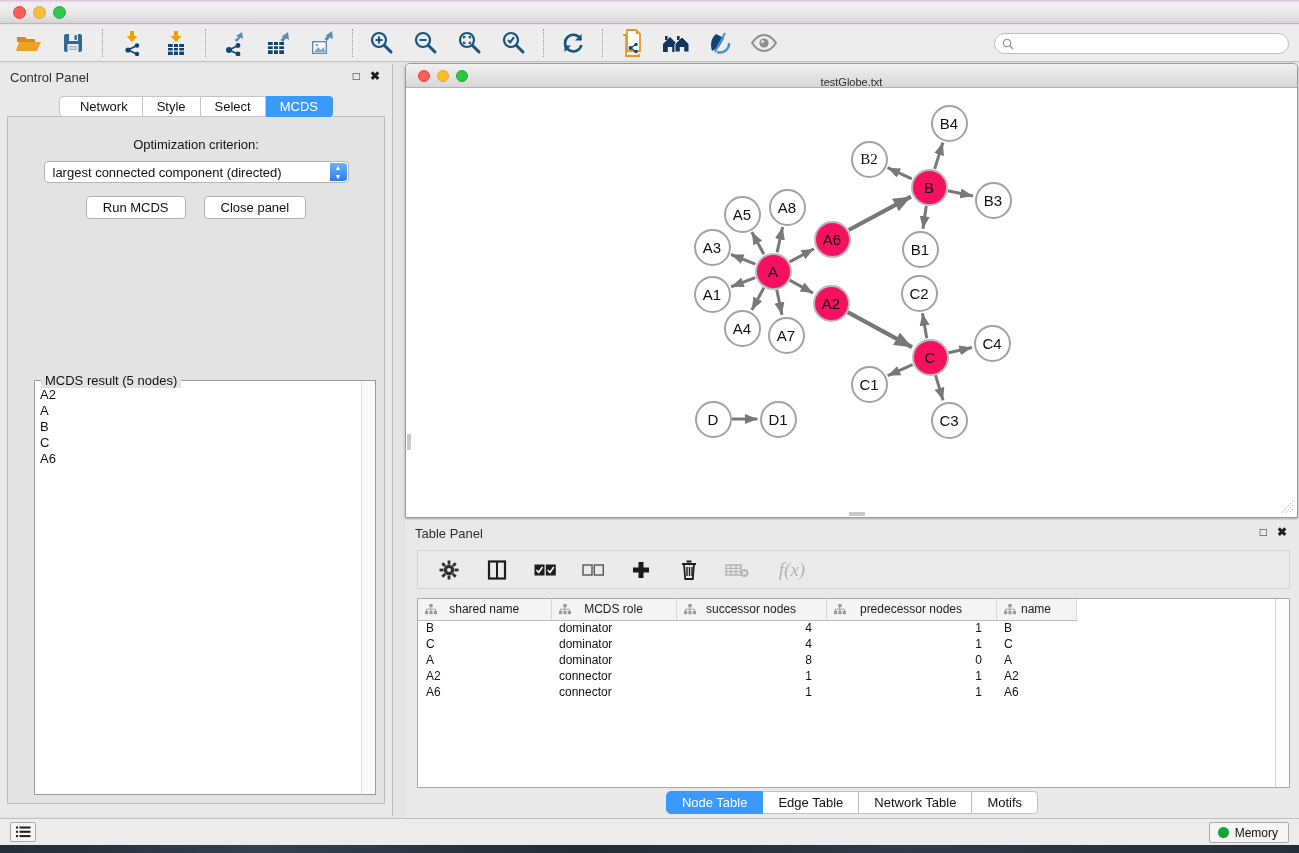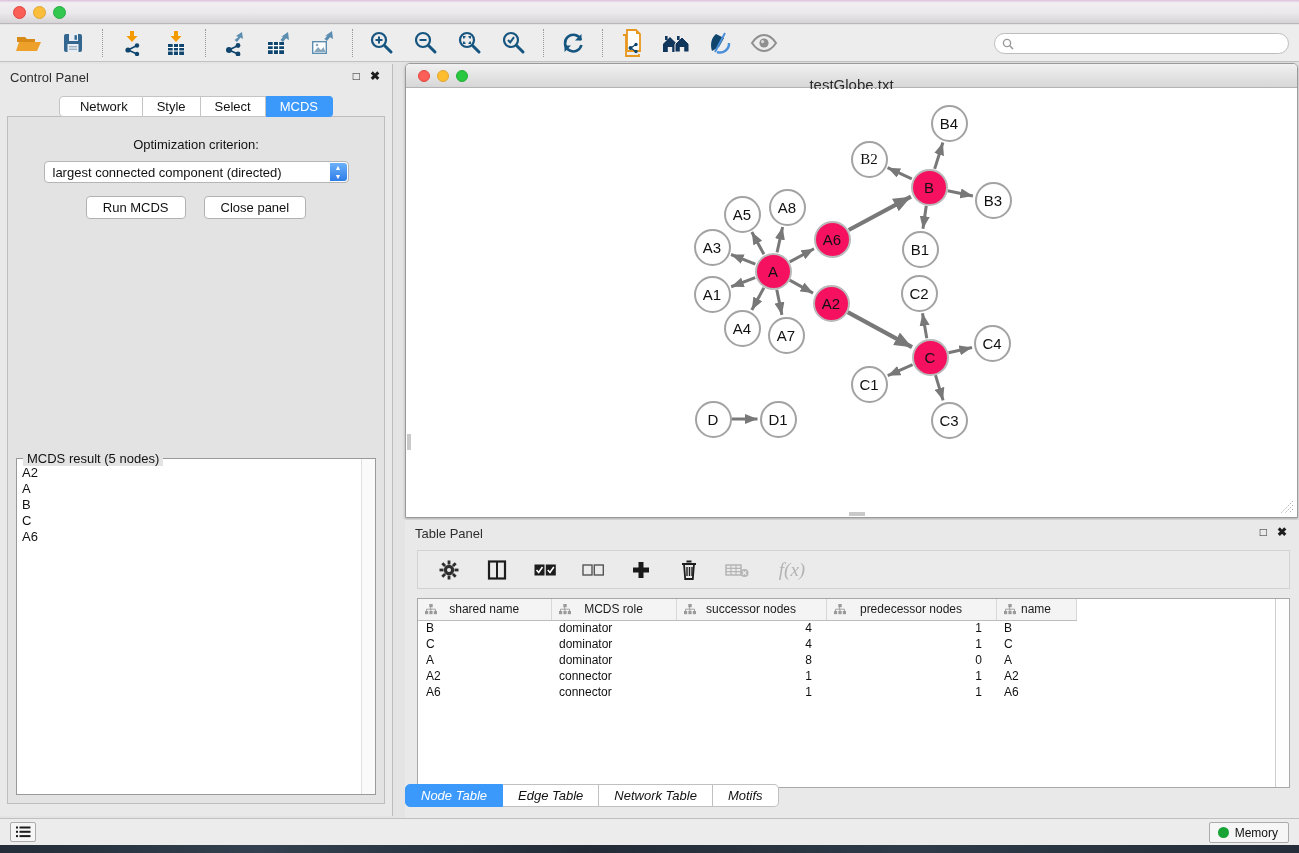--- a/index.html
+++ b/index.html
@@ -48,35 +48,35 @@
   .opt-label { margin-top:20px; text-align:center; font-size:13px; color:#111; }
   .selectwrap { margin:9px auto 0 auto; width:305px; height:22px; background:#fff;
     border:1px solid #b5b5b5; border-radius:4px; position:relative; }
   .selectwrap .selval { position:absolute; left:8px; top:3px; font-size:13px; color:#111; white-space:nowrap; }
   .selectwrap .spinner { position:absolute; right:1px; top:1px; bottom:1px; width:17px; border-radius:0 3px 3px 0;
     background:linear-gradient(#6db1fa, #2e7de8); color:#fff; font-size:7px; line-height:9px;
     display:flex; flex-direction:column; align-items:center; justify-content:center; }
   .btnrow { margin-top:13px; display:flex; justify-content:center; gap:18px; }
   .pushbtn { height:23px; padding:0 16px; background:#fff; border:1px solid #b2b2b2; border-radius:4px;
     font-size:13px; color:#111; display:flex; align-items:center; cursor:default; }
-  .mcds-box { position:absolute; left:8px; right:8px; bottom:8px; height:337px;
+  .mcds-box { position:absolute; left:26px; right:8px; bottom:8px; height:415px;
     border:1px solid #9a9a9a; background:#fff;padding-left:24px; }
   .mcds-legend { position:absolute; left:6px; top:-8px; background:#e3e3e3; padding:0 4px;
     font-size:13px; color:#111; }
   .mcds-list { position:absolute; left:1px; top:6px; right:15px; bottom:1px; overflow:hidden; }
   .mcds-item { font-size:13px; line-height:16px; padding-left:4px; color:#111; }
   .mcds-scroll { position:absolute; right:0; top:0; bottom:0; width:14px; background:#fafafa; border-left:1px solid #e0e0e0; }
 
   
   .netwin { position:absolute; left:405px; top:1px; width:893px; height:455px;
     background:#fff; border:1px solid #9a9a9a; border-radius:5px 5px 0 0;
     box-shadow:0 1px 3px rgba(0,0,0,0.25); }
   .netwin .wtitle { position:relative; height:24px; border-radius:4px 4px 0 0;
     background:linear-gradient(#f1f1f1, #d7d7d7); border-bottom:1px solid #b3b3b3; }
-  .wtitle .title { position:absolute; left:0; right:0; top:12px; text-align:center; font-size:15px; color:#2b2b2b; }
+  .wtitle .title { position:absolute; left:0; right:0; top:12px; text-align:center; font-size:11px; color:#2b2b2b; }
   .wtl { position:absolute; top:6px; width:12px; height:12px; border-radius:50%; }
   .wtl.red{ left:12px; background:#fc5f57; border:1px solid #e2463f;}
   .wtl.yellow{ left:31px; background:#febd2f; border:1px solid #e0a732;}
   .wtl.green{ left:50px; background:#29c840; border:1px solid #23ad37;}
   .netcanvas { position:absolute; left:1px; right:1px; top:25px; bottom:1px; background:#fff; overflow:hidden; }
   .gnode { position:absolute; width:37px; height:37px; border-radius:50%; background:#fff;
     border:2px solid #a3a3a3; display:flex; align-items:center; justify-content:center;
     font-size:15px; color:#111; }
   .gnode.pink { background:#f5115f; border-color:#b9b9b9; }
   .edgesvg { position:absolute; left:0; top:0; }
@@ -91,21 +91,21 @@
   .tp-toolbar .ticon { width:26px; }
   .fx { font-family:"Liberation Serif", serif; font-style:italic; font-size:19px; color:#b3b3b3; }
   .tablewrap { position:absolute; left:12px; right:9px; top:78px; height:190px; background:#fff; border:1px solid #a8a8a8; }
   table.datatable { border-collapse:collapse; width:calc(100% - 14px); table-layout:fixed; }
   .datatable th { height:21px; background:#f4f4f4; border-right:1px solid #d8d8d8; border-bottom:1px solid #bdbdbd;
     font-size:12px; font-weight:normal; color:#1c1c1c; position:relative; text-align:center; }
   .datatable th .colicon { position:absolute; left:7px; top:5px; }
   .datatable td { height:16px; font-size:12px; color:#111; padding:0 8px; white-space:nowrap; }
   .datatable td.num { text-align:right; padding-right:14px; }
   .tscroll { position:absolute; right:0; top:0; bottom:0; width:14px; border-left:1px solid #cfcfcf; background:#fdfdfd; }
-  .tp-tabs { position:absolute; left:0; right:0; bottom:11px; display:flex; justify-content:flex-start;font-style:italic; }
+  .tp-tabs { position:absolute; left:0; right:0; bottom:4px; display:flex; justify-content:center; }
   .tp-tab { height:23px; padding:0 15px; background:#fff; border:1px solid #c0c0c0; border-left:none;
     font-size:13px; color:#111; display:flex; align-items:center; }
   .tp-tab:first-child { border-left:1px solid #c0c0c0; border-radius:5px 0 0 5px; }
   .tp-tab:last-child { border-radius:0 5px 5px 0; }
   .tp-tab.active { background:#3c99fc; border-color:#3c99fc; color:#fff; }
 
   
   .statusbar { position:absolute; left:0; top:818px; width:1299px; height:27px; background:#ececec;
     border-top:1px solid #c0c0c0; }
   .listbtn { position:absolute; left:10px; top:3px; width:26px; height:20px; background:#f6f6f6;

